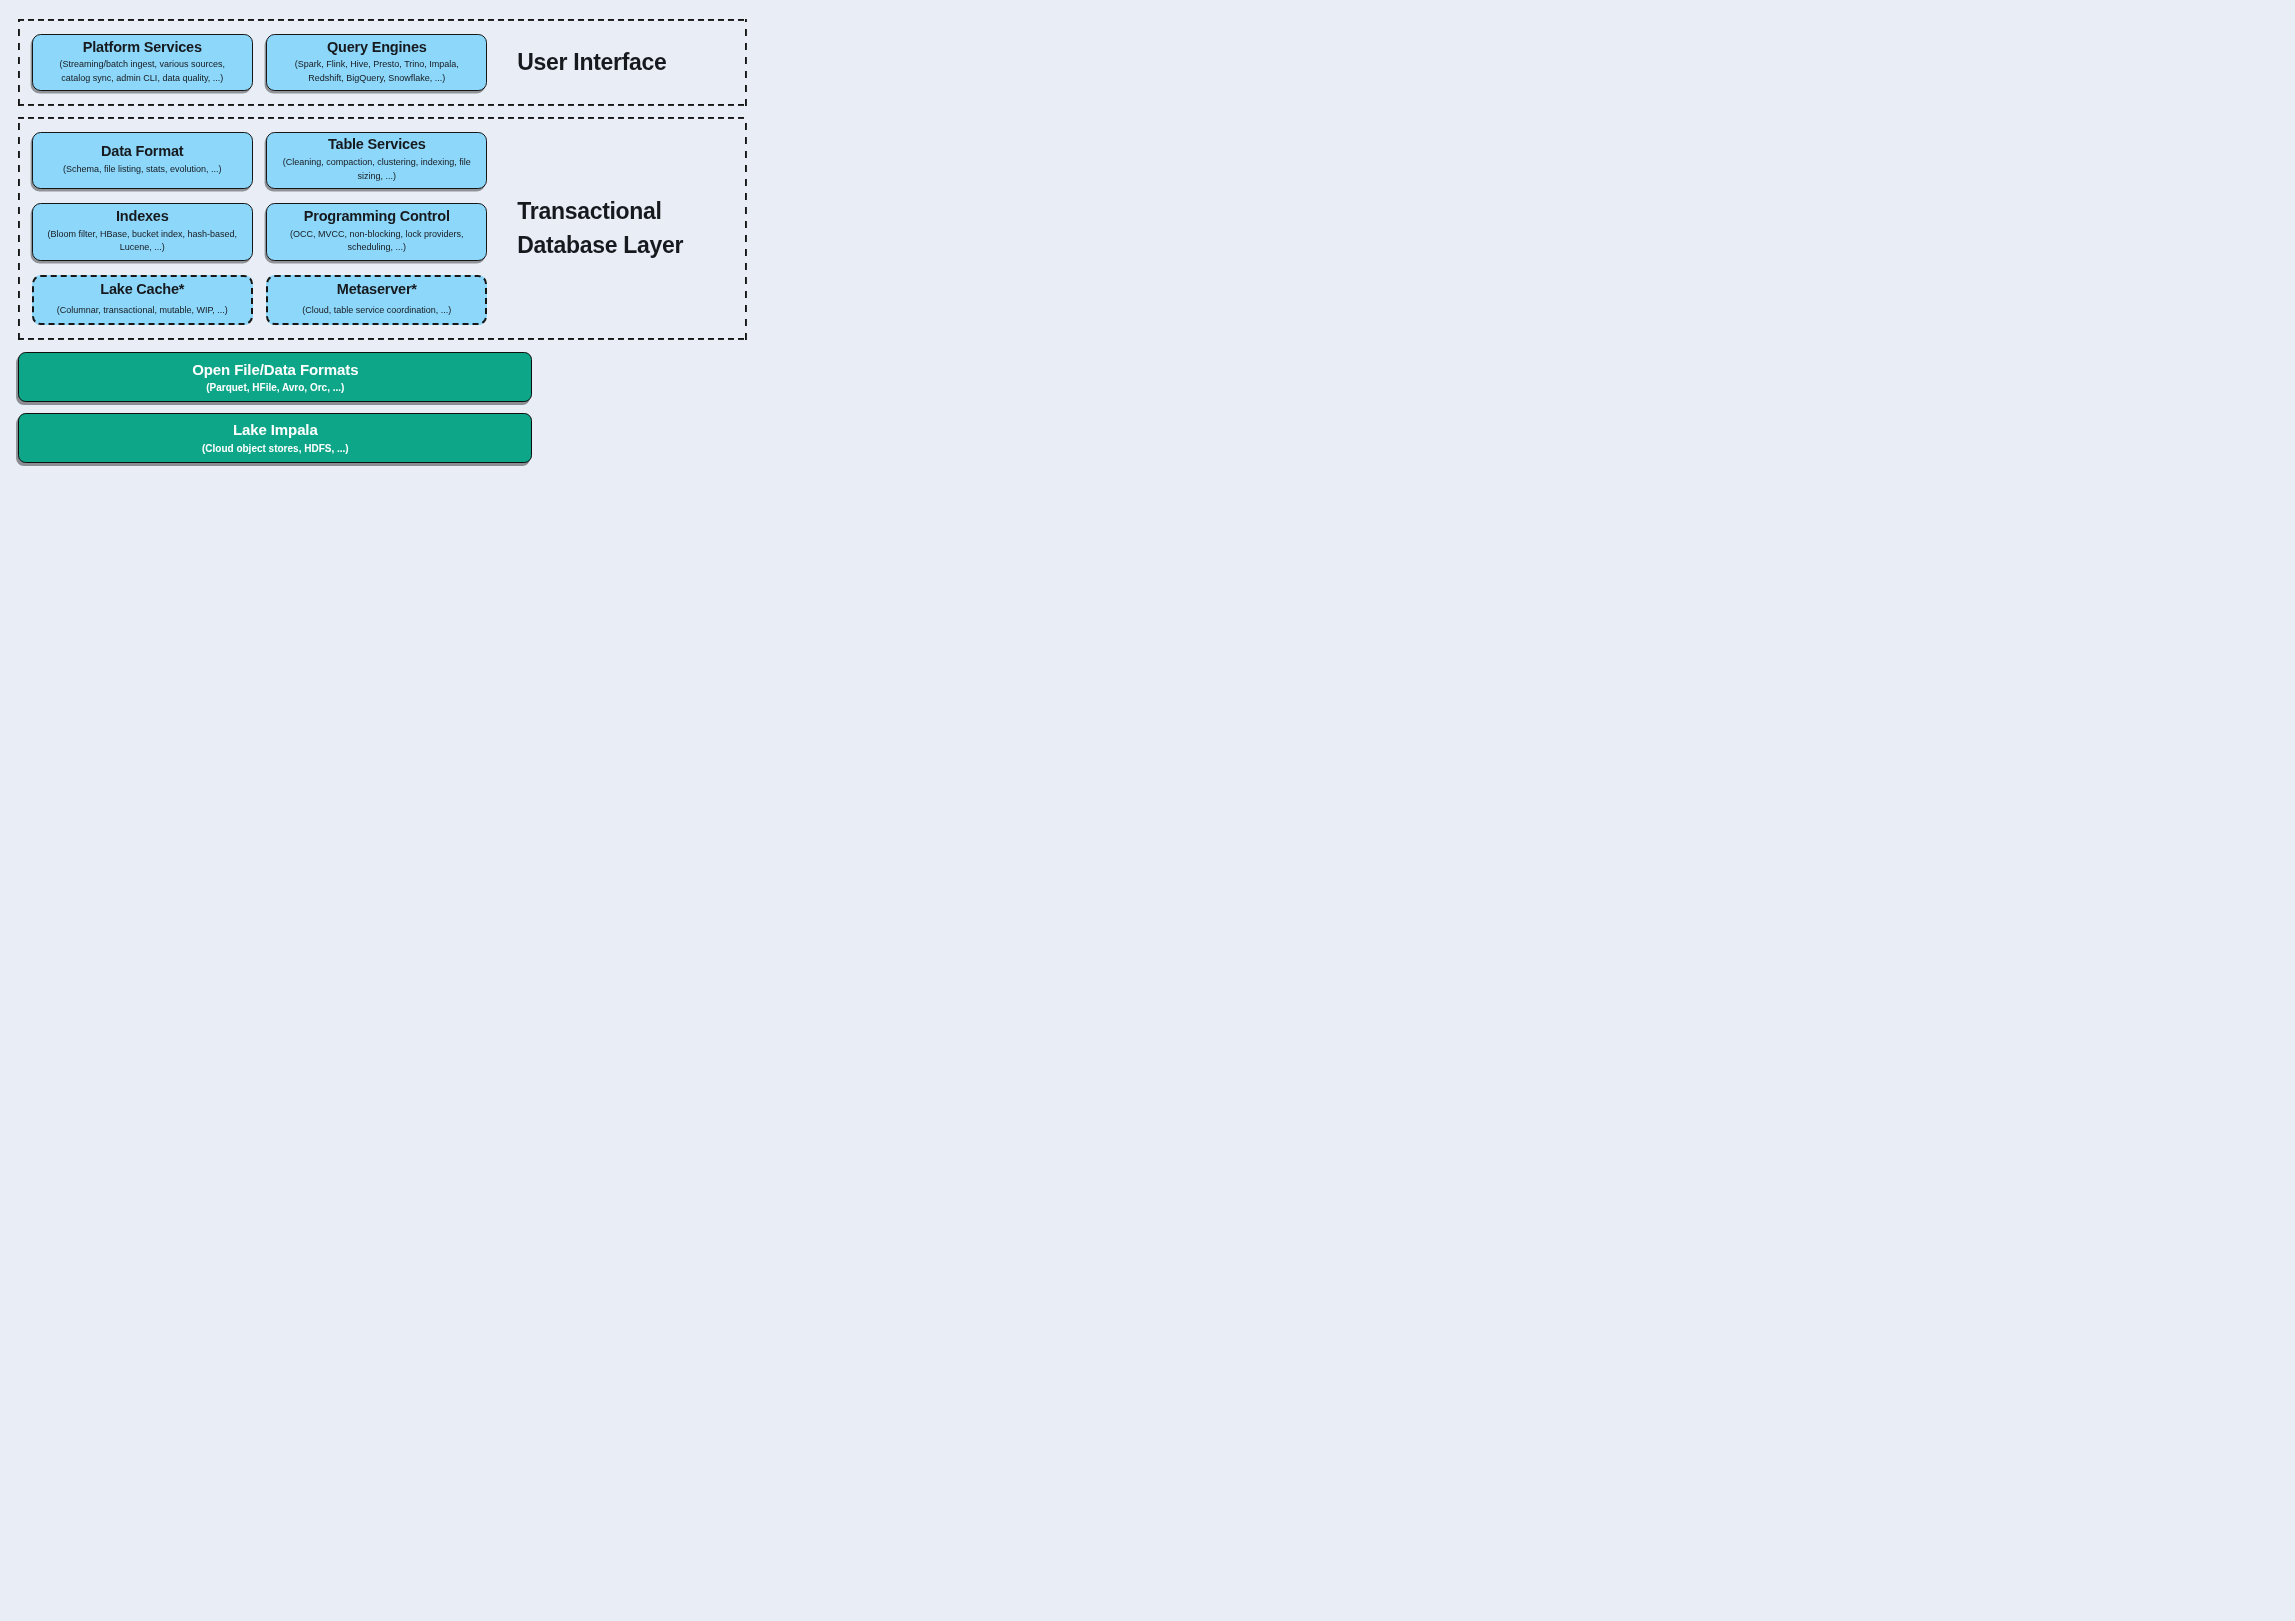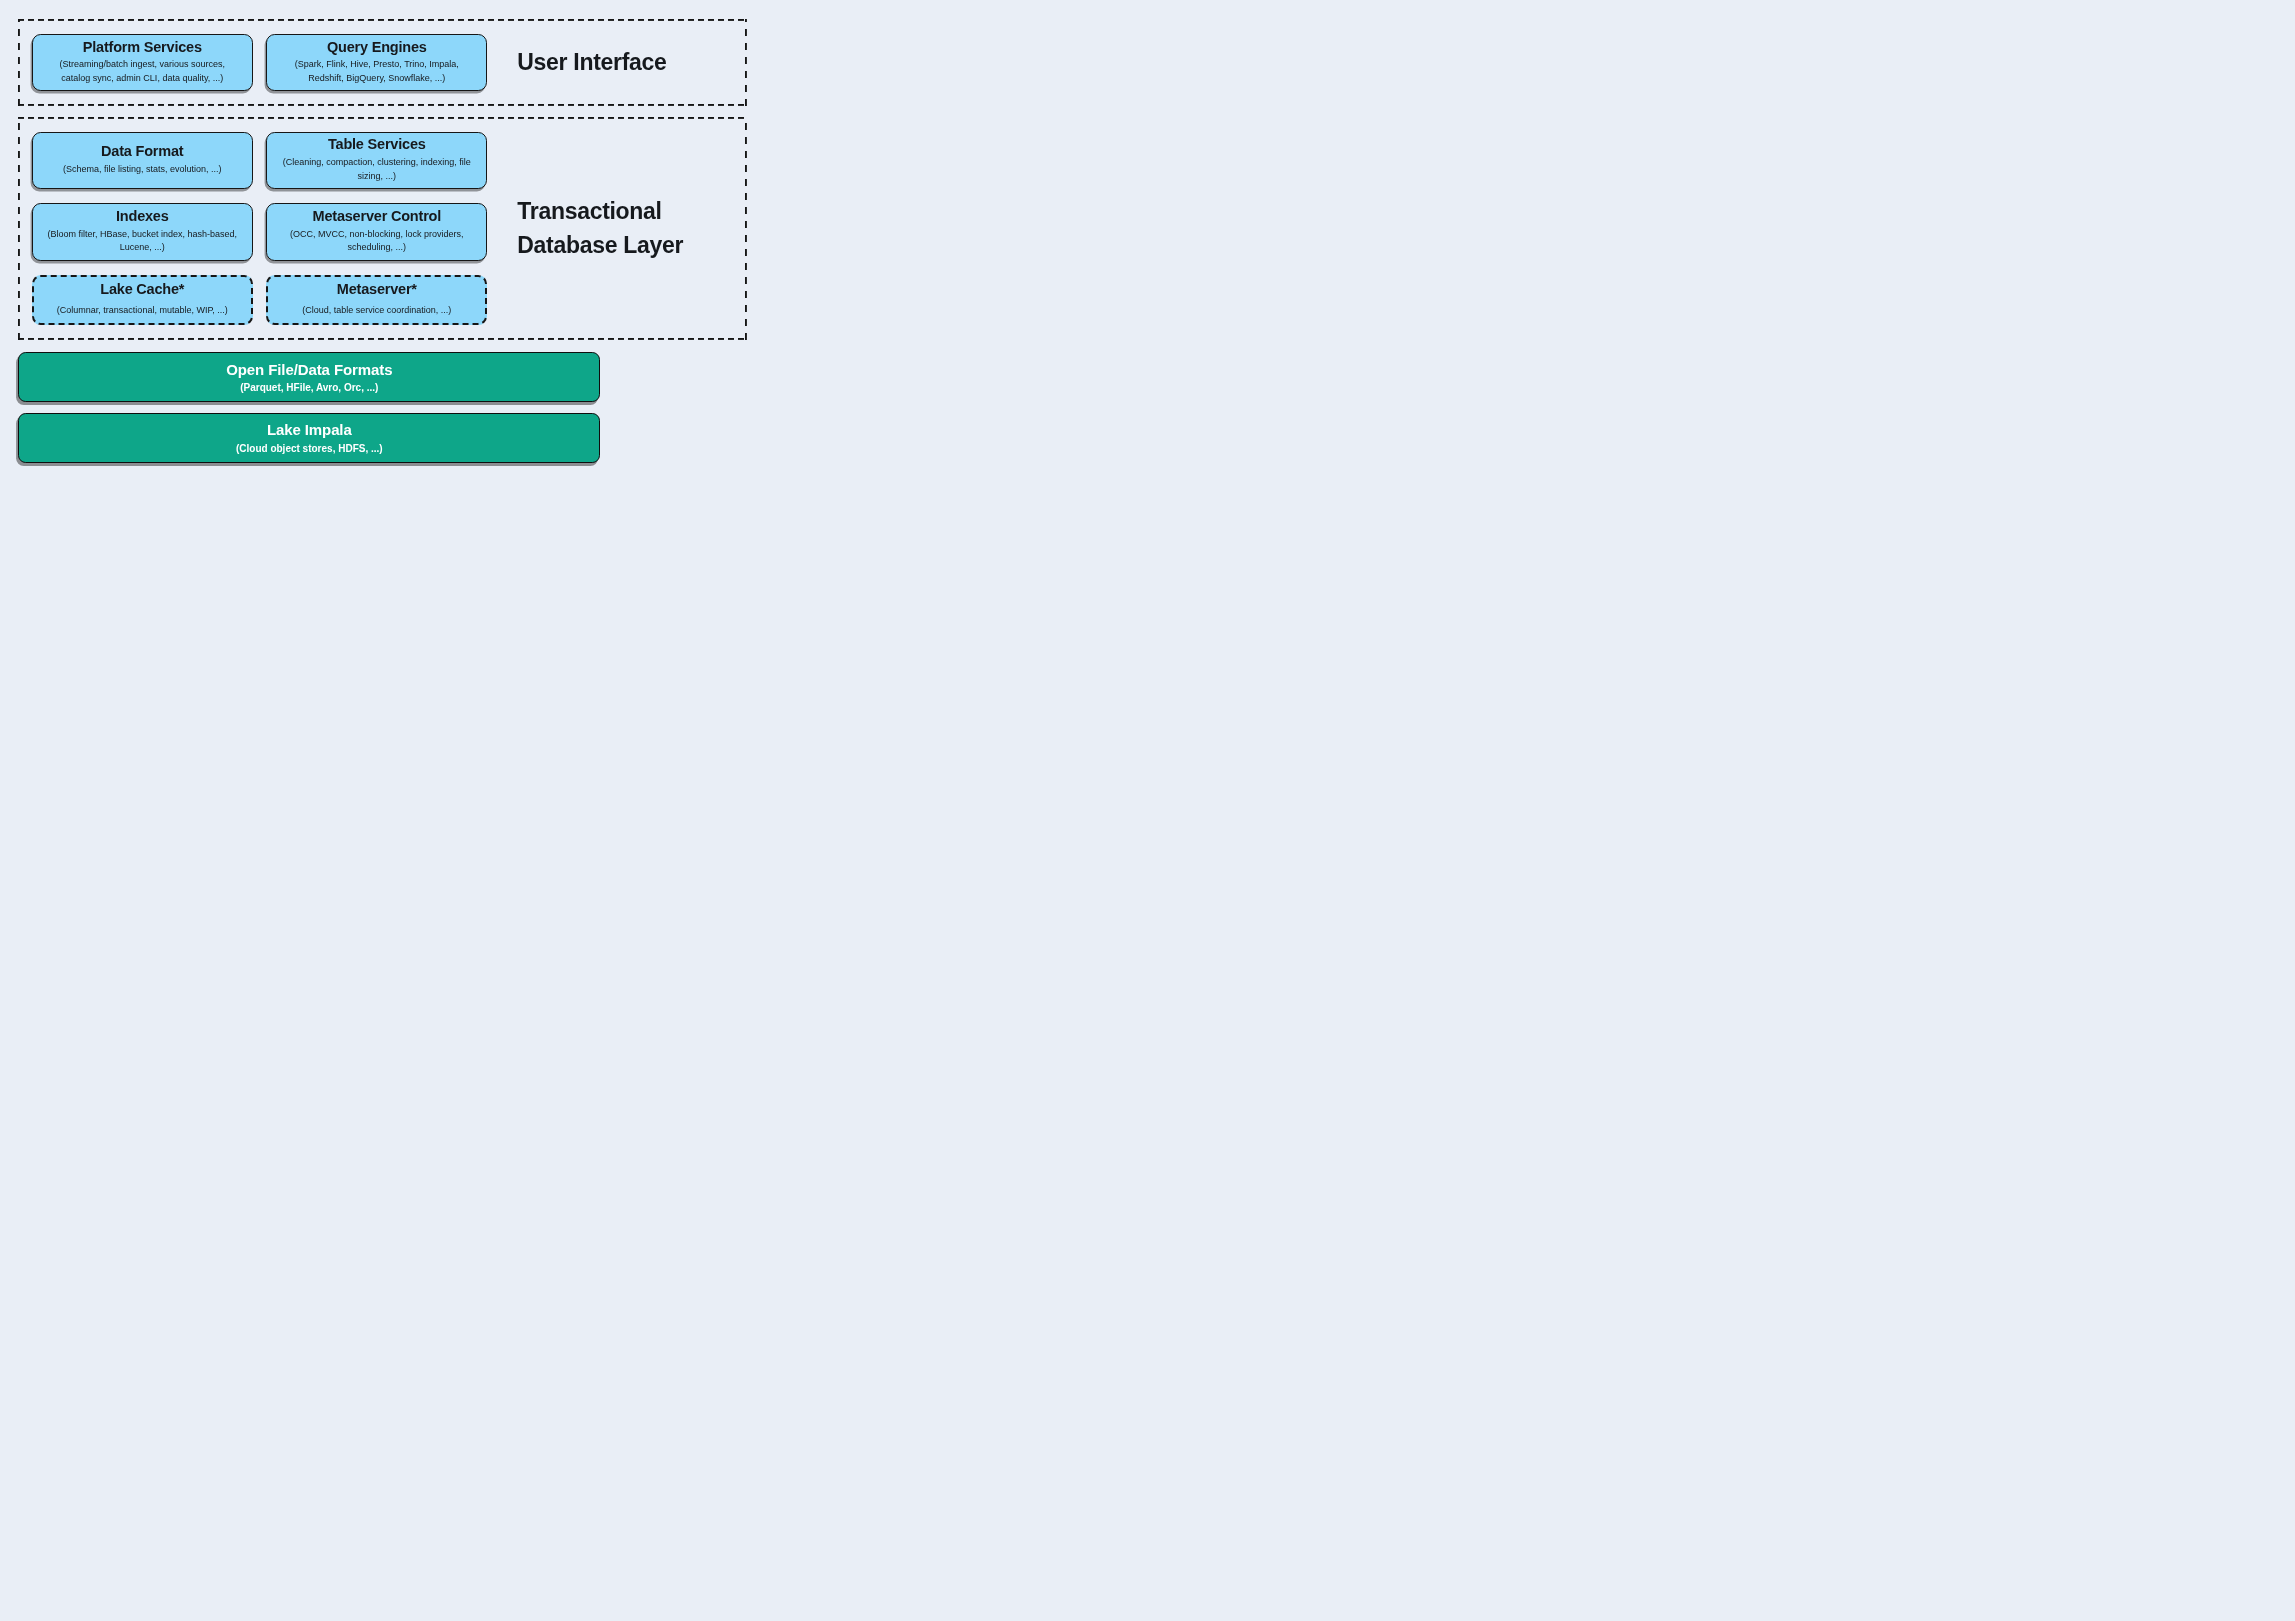--- a/index.html
+++ b/index.html
@@ -82,21 +82,21 @@
   .layer-label{
     margin:0 0 0 30px;
     width:227px;
     font-size:23px;
     font-weight:700;
     letter-spacing:-0.3px;
     line-height:1.5;
     align-self:center;
   }
   .bar{
-    width:582px;
+    width:514px;
     min-height:50px;
     margin-top:12.5px;
     background:var(--box-green);
     border:1.9px solid #0e0e0e;
     border-radius:7.7px;
     box-shadow:-1.9px 2.9px 0 rgba(22,22,22,0.45);
     color:var(--text-light);
     display:flex;
     flex-direction:column;
     align-items:center;
@@ -144,21 +144,21 @@
       </div>
       <div class="node">
         <div class="node-title">Table Services</div>
         <div class="node-sub">(Cleaning, compaction, clustering, indexing, file sizing, ...)</div>
       </div>
       <div class="node">
         <div class="node-title">Indexes</div>
         <div class="node-sub">(Bloom filter, HBase, bucket index, hash-based, Lucene, ...)</div>
       </div>
       <div class="node">
-        <div class="node-title">Metaserver Control</div>
+        <div class="node-title">Programming Control</div>
         <div class="node-sub">(OCC, MVCC, non-blocking, lock providers, scheduling, ...)</div>
       </div>
       <div class="node dashed">
         <div class="node-title">Lake Cache*</div>
         <div class="node-sub">(Columnar, transactional, mutable, WIP, ...)</div>
       </div>
       <div class="node dashed">
         <div class="node-title">Metaserver*</div>
         <div class="node-sub">(Cloud, table service coordination, ...)</div>
       </div>

